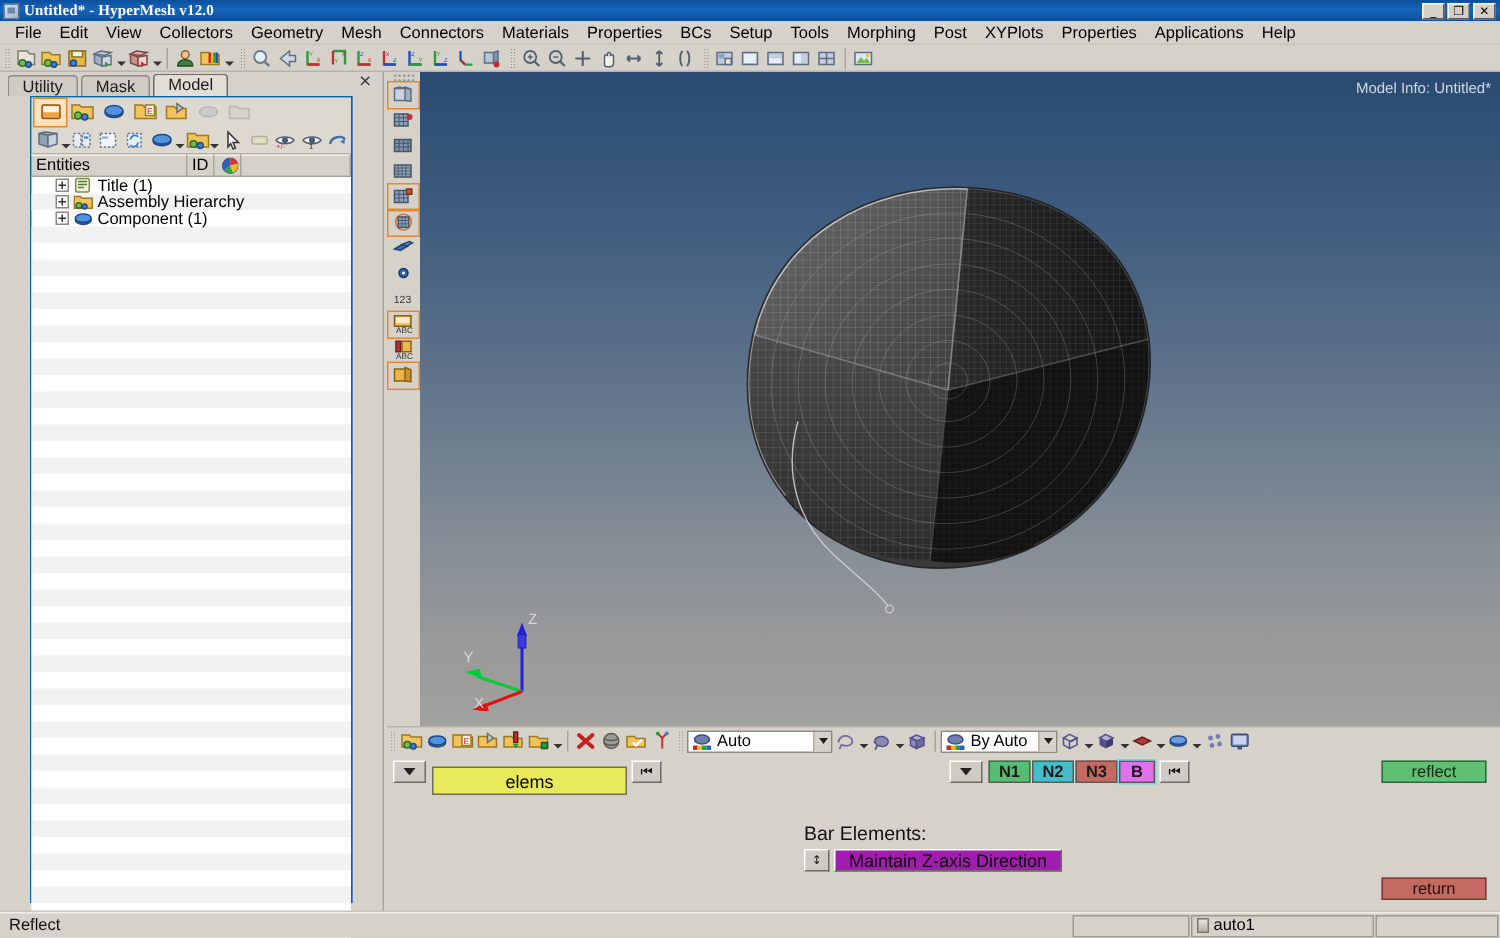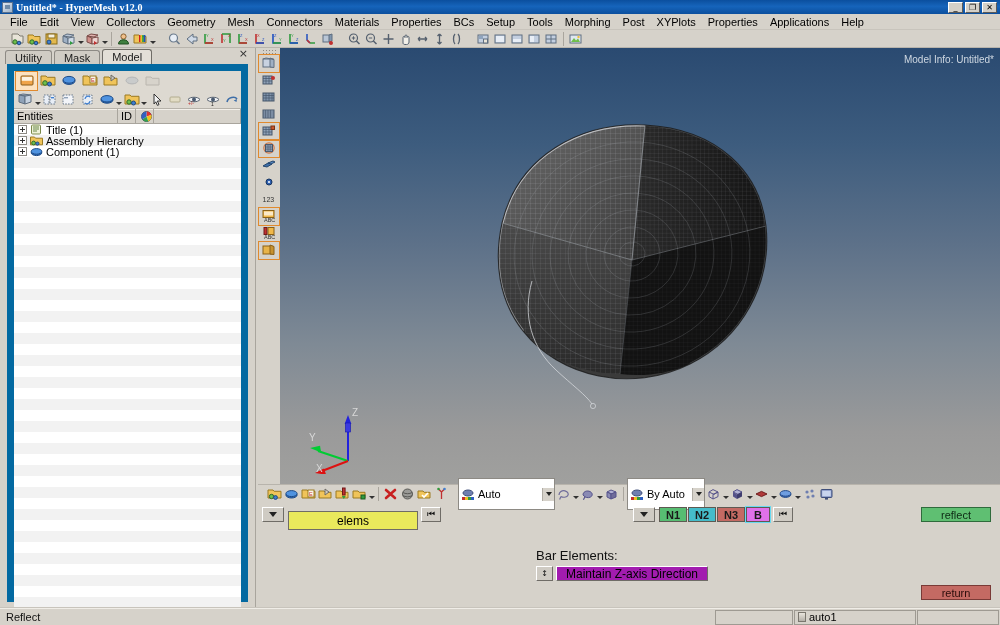--- a/index.html
+++ b/index.html
@@ -85,22 +85,22 @@
     border: 1px solid #8d8a84; border-bottom: none;
     border-radius: 3px 3px 0 0;
     margin-right: 2px; color: #1a1a1a;
   }
   .tab.active { background: #e3dfd7; height: 15px; line-height: 15px; border-color: #6f6c66; font-weight: normal; }
   .tabclose {
     position: absolute; right: 7px; top: 0px; font-size: 11px; color: #333; line-height: 11px;
     font-family: "DejaVu Sans", sans-serif;
   }
   .panelbox {
-    margin: 0 7px; background: #8b5cf6;
-    border: 7px solid #0369a1;
+    margin: 0 20px; background: #8b5cf6;
+    border: 1px solid #0369a1;
     height: 538px; position: relative;
   }
   .ptoolrow {
     height: 19px; display: flex; align-items: center; padding-left: 2px;
     background: #ddd9d1;
   }
   .ptoolrow.r2 { border-bottom: 1px solid #b6b2aa; }
   .pbtn { width: 21px; height: 18px; display:flex; align-items:center; justify-content:center; position:relative; }
   .pbtn.selected { background: #fde2c0; outline: 1px solid #e08a2e; }
   .pspacer { flex: 1 1 auto; }
@@ -110,21 +110,21 @@
     font-size: 11px;
   }
   .colhdr .c { border-right: 1px solid #a9a59d; height: 15px; line-height: 15px; padding-left: 3px; }
   .c-entities { width: 104px; }
   .c-id { width: 18px; }
   .c-color { width: 18px; display:flex; align-items:center; justify-content:center; }
   .c-rest { flex: 1 1 auto; }
   .treearea { background: #fff; height: 500px; position: relative; }
   .trow {
     height: 11px; display: flex; align-items: center; font-size: 11px;
-    padding-left: 4px; color: #000;
+    padding-left: 16px; color: #000;
   }
   .trow.alt { background: #f2f2f2; }
   .trow.empty { background: #fff; }
   .trow.empty.alt { background: #f2f2f2; }
   .expander {
     width: 9px; height: 9px; border: 1px solid #8d8a84; background: #fff;
     margin-right: 3px; position: relative; flex: 0 0 auto;
   }
   .expander:before { content:""; position:absolute; left:1px; top:3px; width:5px; height:1px; background:#333; }
   .expander:after { content:""; position:absolute; left:3px; top:1px; width:1px; height:5px; background:#333; }
@@ -155,21 +155,21 @@
   }
   .axis-tri { position: absolute; left: 22px; bottom: 10px; width: 80px; height: 75px; }
 
   
   .botpanel {
     position: absolute; left: 258px; top: 484px; width: 742px; height: 124px;
     background: #d6d2ca; border-top: 1px solid #b8b4ac;
   }
   .btoolrow { height: 18px; display: flex; align-items: center; }
   .combo {
-    height: 32px; background: #fff; border: 1px solid #8d8a84;
+    height: 15px; background: #fff; border: 1px solid #8d8a84;
     display: flex; align-items: center; font-size: 11px;
     padding-left: 2px;
   }
   .combo .cb-arrow {
     width: 12px; height: 13px; margin-left: auto; display:flex; align-items:center; justify-content:center;
     background: #d6d2ca; border-left: 1px solid #b0aca4;
   }
   .combo .cb-arrow:after { content:""; border-left:3px solid transparent; border-right:3px solid transparent; border-top:4px solid #222; }
 
   .panelrow { display: flex; align-items: center; height: 20px; padding-top: 3px; }

